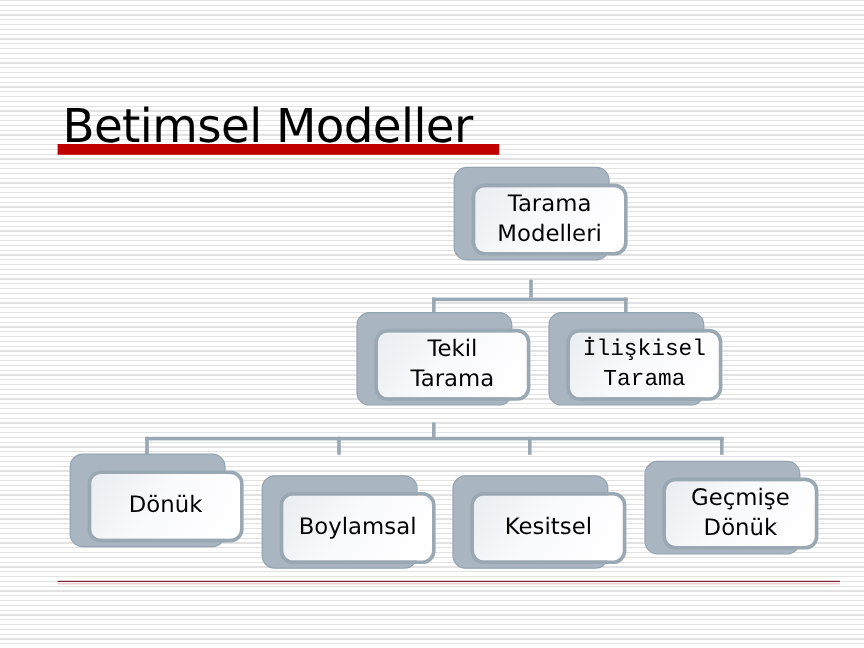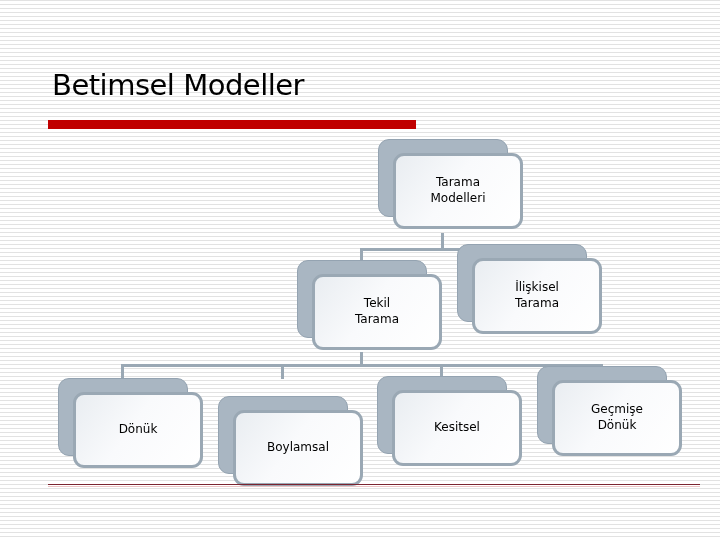--- a/index.html
+++ b/index.html
@@ -2,38 +2,38 @@
 <html><head>
 <meta charset="utf-8">
 <style>
   html,body { margin:0; padding:0; background:#fff; }
   .slide {
     position:relative; width:720px; height:540px; overflow:hidden;
     font-family:"DejaVu Sans","Liberation Sans",sans-serif;
     background:repeating-linear-gradient(to bottom,#e2e2e2 0,#e2e2e2 1px,#ffffff 1px,#ffffff 4px);
   }
   .title {
-    position:absolute; left:52px; top:68px;
-    font-size:29px; color:#000; white-space:nowrap; letter-spacing:-0.5px;
+    position:absolute; left:52px; top:83px;
+    font-size:39px; color:#000; white-space:nowrap; letter-spacing:-0.5px;
   }
   .title-rule { position:absolute; left:48px; top:120px; width:368px; height:9px; background:#c00000; }
   .footer-rule-dark  { position:absolute; left:48px; top:484px; width:652px; height:1px; background:#7b2430; }
   .footer-rule-light { position:absolute; left:48px; top:486px; width:652px; height:1px; background:#eac3c3; }
 
   .node { position:absolute; width:146px; height:95px; }
   .node-back {
     position:absolute; left:0; top:0; width:128px; height:76px;
     background:#a9b6c2; border:1px solid #94a3b1; border-radius:11px;
   }
   .node-front {
-    position:absolute; left:15px; top:14px; width:130px; height:76px; box-sizing:border-box;
+    position:absolute; left:15px; top:14px; width:130px; height:60px; box-sizing:border-box;
     border:3px solid #9aa8b4; border-radius:11px;
     background:linear-gradient(125deg,#e9edf1 0%,#f9fafc 45%,#ffffff 100%);
     display:flex; align-items:center; justify-content:center;
-    text-align:center; font-size:12px; line-height:1.32; color:#000;
+    text-align:center; font-size:19px; line-height:1.32; color:#000;
     white-space:pre-line;
   }
   .conn { position:absolute; background:#9aa8b4; }
 </style>
 </head>
 <body>
 
 <div class="slide">
 
   <div class="title">Betimsel Modeller</div>
@@ -55,39 +55,39 @@
     <div class="node-back"></div>
     <div class="node-front">Tarama
 Modelleri</div>
   </div>
 
   <div class="node" style="left:297px;top:260px;padding-left:16px;">
     <div class="node-back"></div>
     <div class="node-front">Tekil
 Tarama</div>
   </div>
-  <div class="node" style="left:457px;top:244px;">
+  <div class="node" style="left:457px;top:260px;font-family:Liberation Mono, monospace;">
     <div class="node-back"></div>
     <div class="node-front">İlişkisel
 Tarama</div>
   </div>
 
   <div class="node" style="left:58px;top:378px;">
     <div class="node-back"></div>
     <div class="node-front">Dönük</div>
   </div>
   <div class="node" style="left:218px;top:396px;">
     <div class="node-back"></div>
     <div class="node-front">Boylamsal</div>
   </div>
-  <div class="node" style="left:377px;top:376px;">
+  <div class="node" style="left:377px;top:396px;">
     <div class="node-back"></div>
     <div class="node-front">Kesitsel</div>
   </div>
-  <div class="node" style="left:537px;top:366px;">
+  <div class="node" style="left:537px;top:384px;">
     <div class="node-back"></div>
     <div class="node-front">Geçmişe
 Dönük</div>
   </div>
 
   <div class="footer-rule-dark"></div>
   <div class="footer-rule-light"></div>
 
 </div>
 

